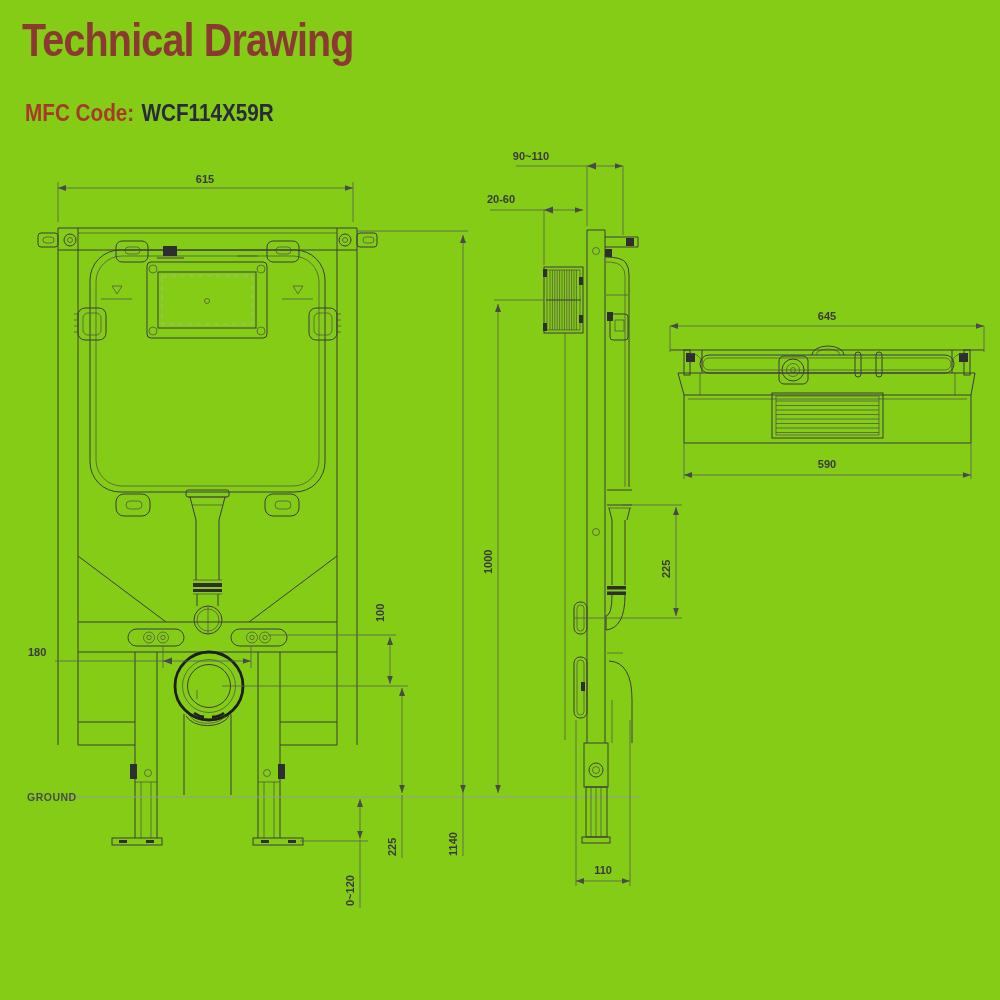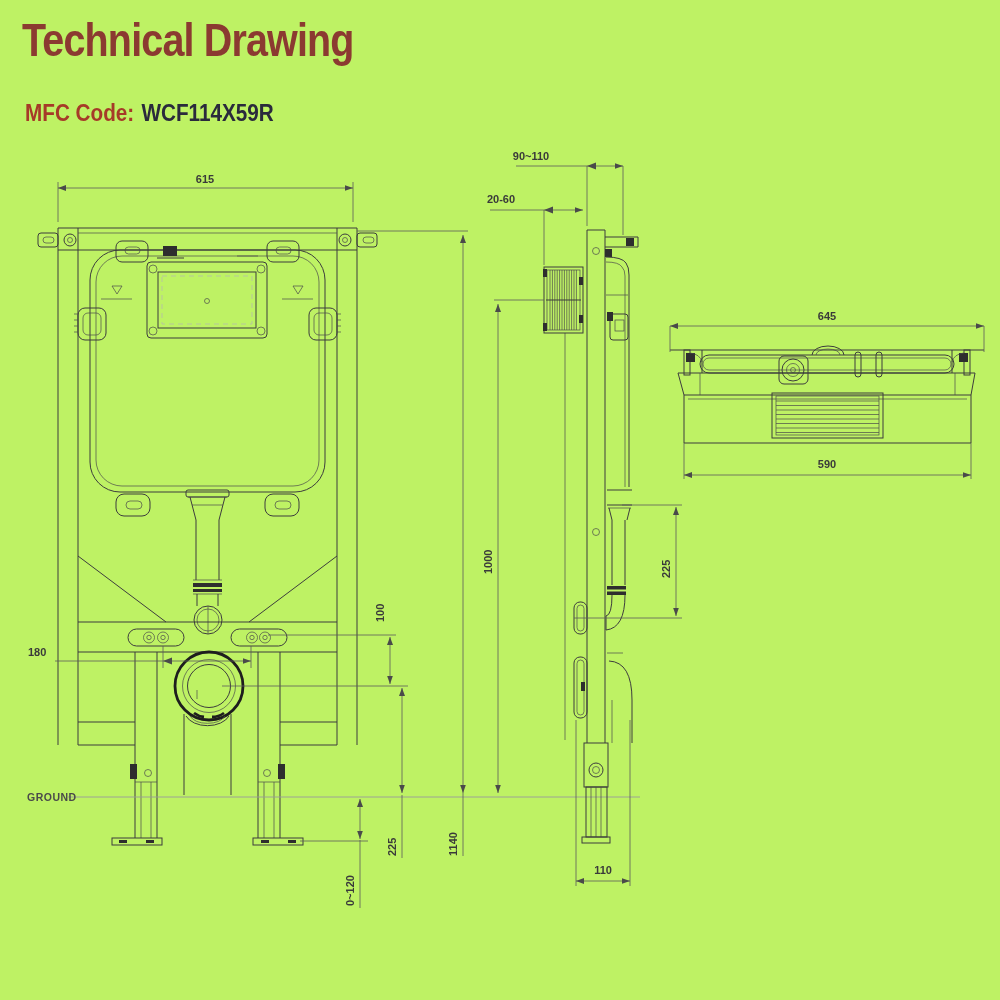--- a/index.html
+++ b/index.html
@@ -1,16 +1,16 @@
 <!DOCTYPE html>
 <html style="--title: #8b3a31; --mfc_label: #a63a28; --mfc_value: #2a2a3c; --line: #3d3d3d; --dim_text: #3a3a3a;"><head>
 <meta charset="utf-8">
 <style>
   html,body{margin:0;padding:0;background:#ffffff;}
-  #page{position:relative;width:1000px;height:1000px;background:#bef264;overflow:hidden;
+  #page{position:relative;width:1000px;height:1000px;background:#84cc16;overflow:hidden;
         font-family:"Liberation Sans",sans-serif;}
   .title{position:absolute;left:22px;top:12px;font-size:47px;font-weight:bold;
          letter-spacing:-1px;color:var(--title,#8b3a31);transform:scaleX(.84);
          transform-origin:left top;white-space:nowrap;}
   .mfcline{position:absolute;left:25px;top:100px;font-size:23px;font-weight:bold;
            transform:scaleX(.9);transform-origin:left top;white-space:nowrap;}
   .mfclabel{color:var(--mfc_label,#a63a28);}
   .mfcvalue{color:var(--mfc_value,#2a2a3c);margin-left:8px;}
   svg{position:absolute;left:0;top:0;}
   .o{fill:none;stroke:#3d3d3d;stroke-width:1;}

